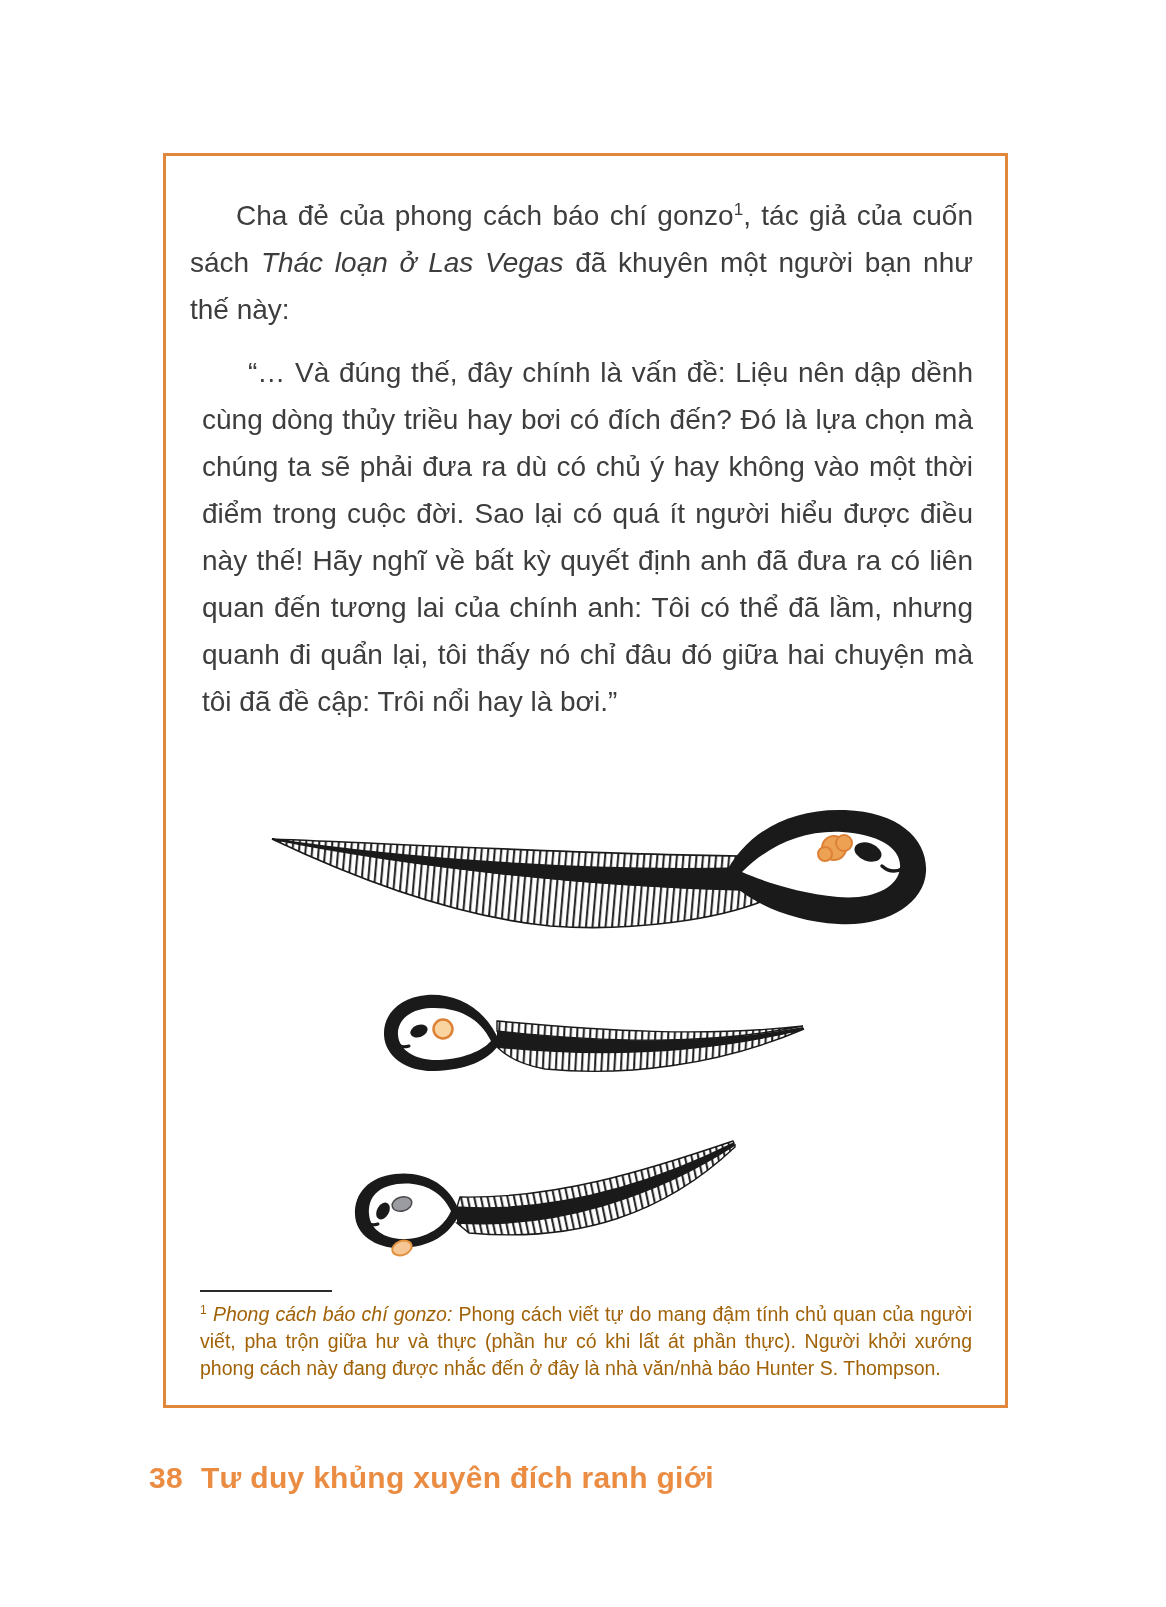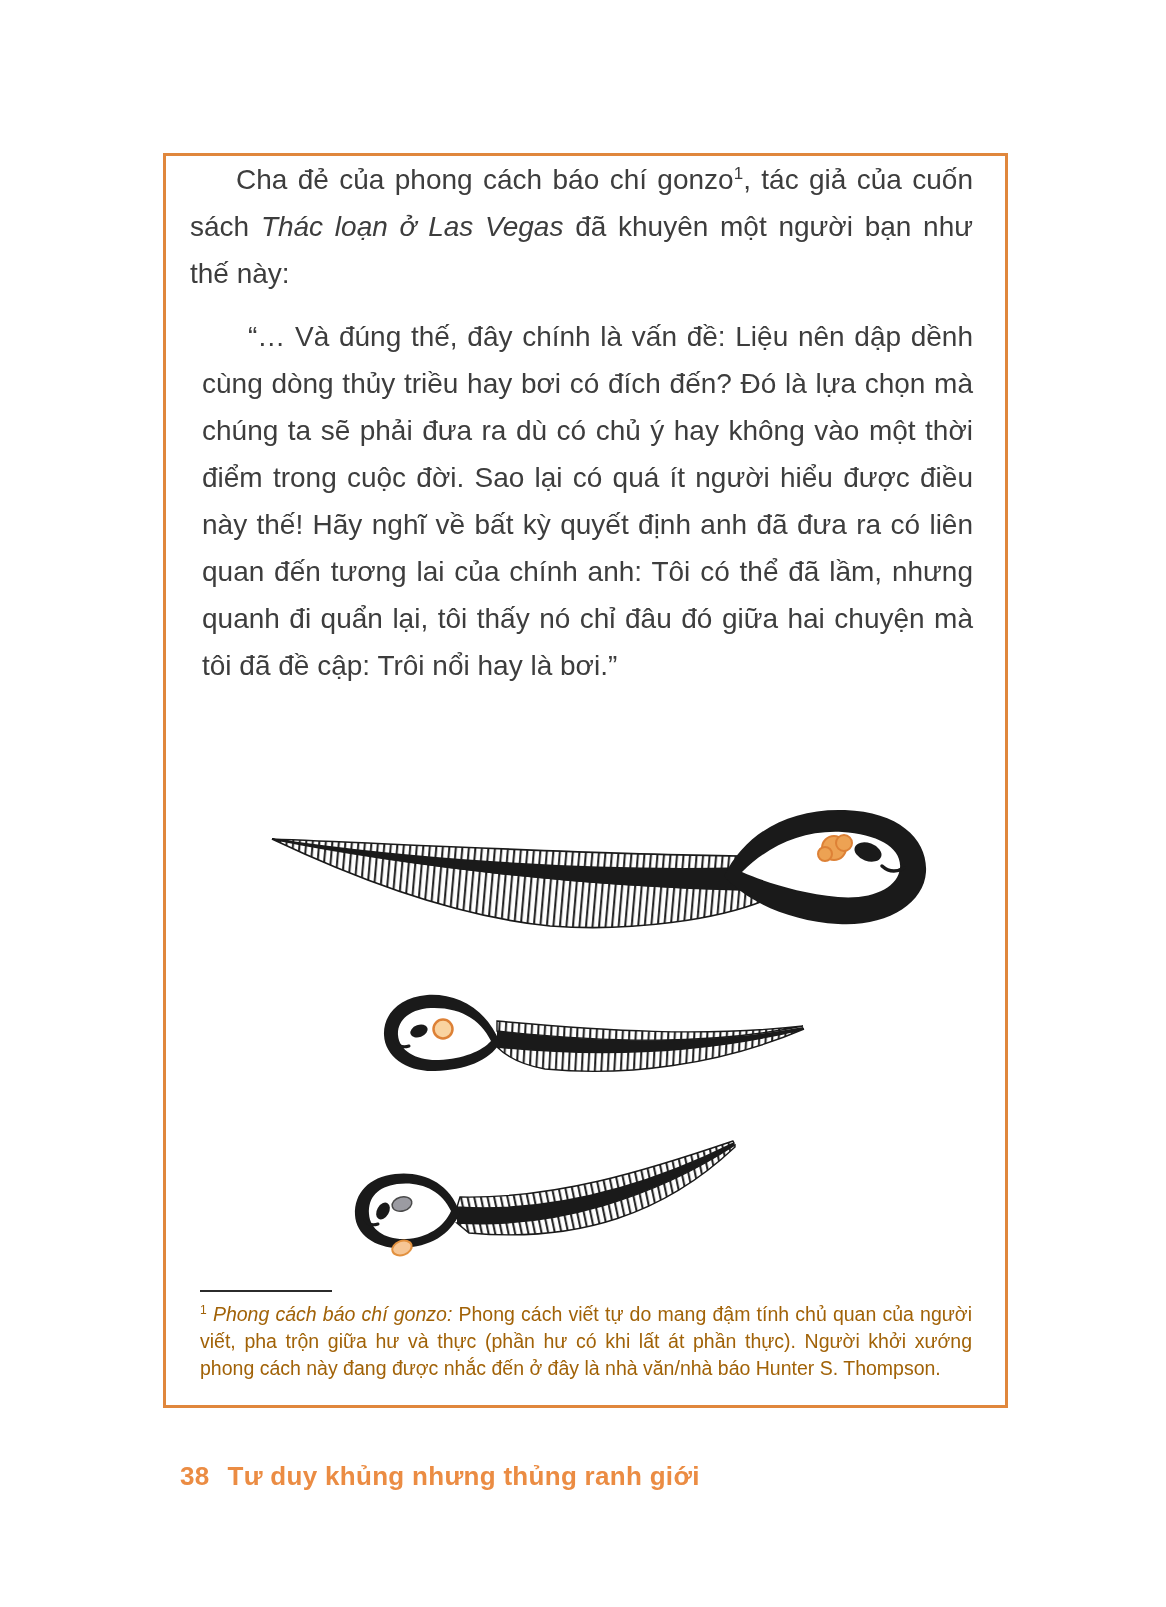--- a/index.html
+++ b/index.html
@@ -31,21 +31,21 @@
     text-align: justify;
     text-indent: 46px;
     font-size: 28px;
     line-height: 47px;
     color: #3d3d3d;
   }
   .para sup {
     font-size: 17px;
     line-height: 0;
   }
-  .intro { }
+  .intro { padding-top: 36px; }
   .quote { margin-top: 16px; padding-left: 36px; }
   .fish {
     position: absolute;
   }
   .footnote {
     position: absolute;
     left: 34px;
     top: 1134px;
     width: 772px;
     color: #a16207;
@@ -57,27 +57,27 @@
   }
   .fn-text {
     margin: 9px 0 0 0;
     font-size: 19.5px;
     line-height: 27px;
     text-align: justify;
   }
   .fn-text sup { font-size: 12px; line-height: 0; }
   .footer {
     position: absolute;
-    left: 180px;
+    left: 149px;
     top: 1461px;
     display: flex;
     align-items: baseline;
     gap: 18px;
     color: #eb8c43;
-    font-size: 26px;
+    font-size: 30px;
     font-weight: bold;
     letter-spacing: 0.3px;
   }
 </style>
 </head>
 <body>
 
 <div class="page">
 
   <div class="frame">
@@ -153,16 +153,16 @@
 
     <div class="footnote">
       <div class="fn-rule"></div>
       <p class="fn-text"><sup>1</sup> <i>Phong cách báo chí gonzo:</i><span> Phong cách viết tự do mang đậm tính chủ quan của người viết, pha trộn giữa hư và thực (phần hư có khi lất át phần thực). Người khởi xướng phong cách này đang được nhắc đến ở đây là nhà văn/nhà báo Hunter S. Thompson.</span></p>
     </div>
 
   </div>
 
   <div class="footer">
     <span class="page-num">38</span>
-    <span class="book-title">Tư duy khủng nhưng thủng ranh giới</span>
+    <span class="book-title">Tư duy khủng xuyên đích ranh giới</span>
   </div>
 
 </div>
 
 </body></html>

